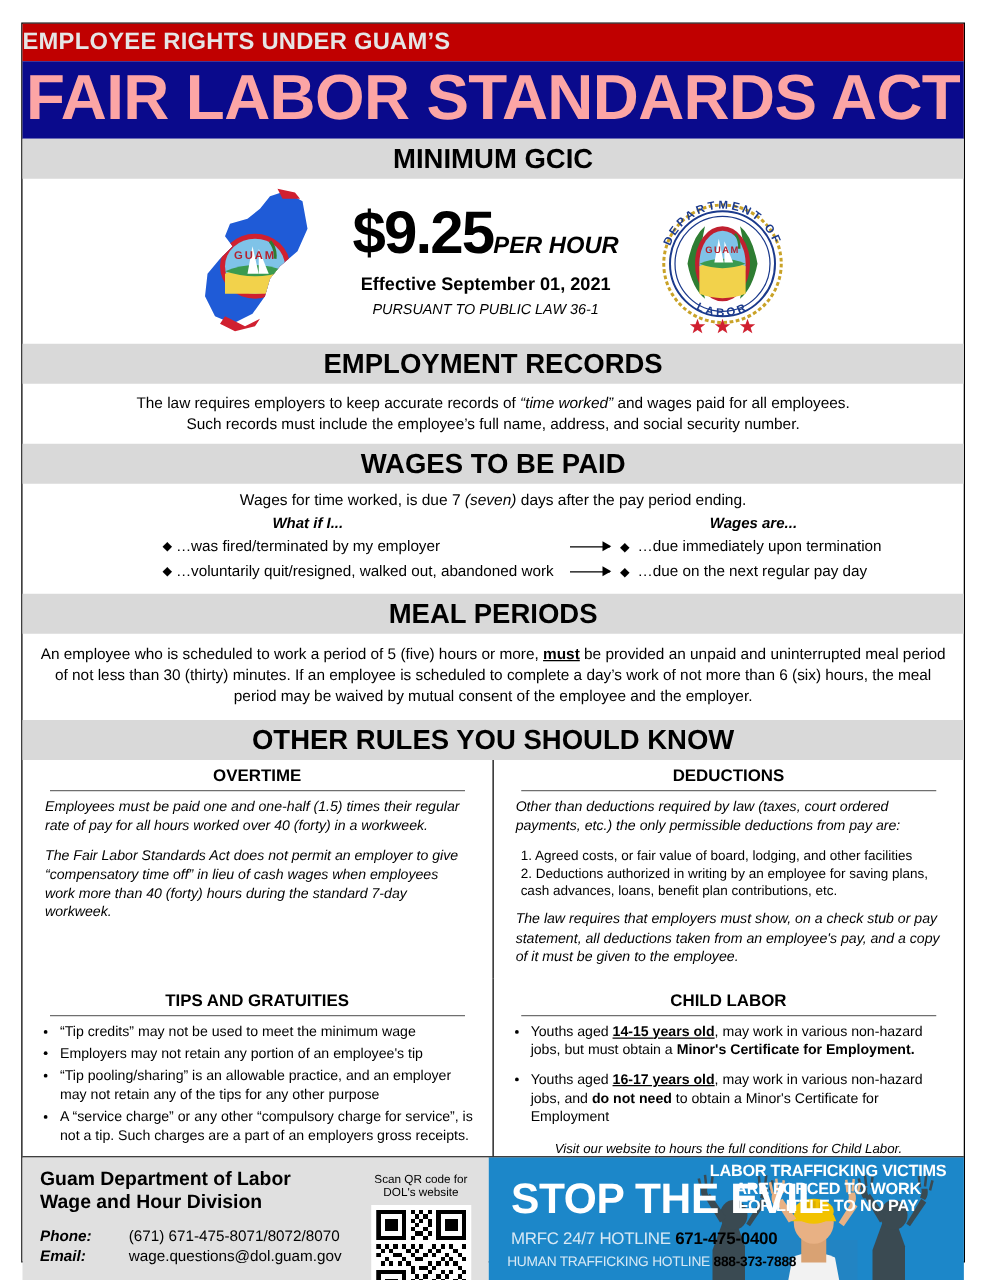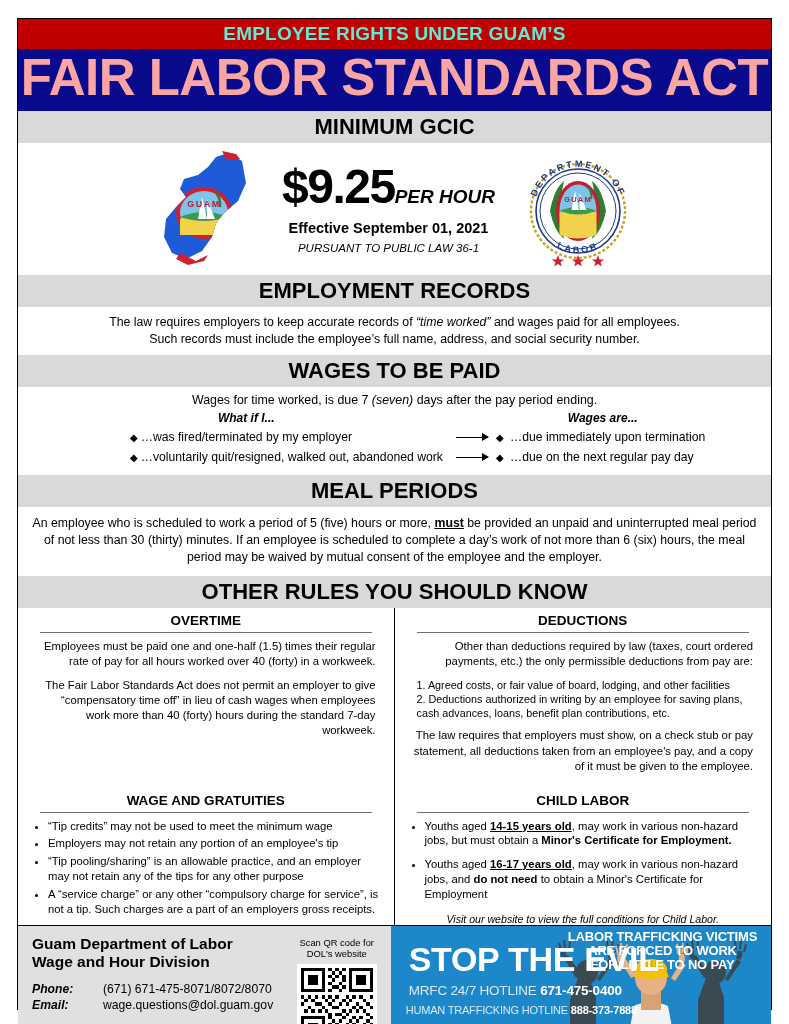--- a/index.html
+++ b/index.html
@@ -27,22 +27,21 @@
     height: 100%;
     box-sizing: border-box;
     display: flex;
     flex-direction: column;
     background: #fff;
   }
 
   
   .hdr-red {
     background: #C00000;
-    color: #5eead4;
-    text-align: center;
+    color: #e5e5e5;
     font-weight: bold;
     font-size: 19px;
     letter-spacing: .2px;
     padding: 5px 0 6px 0;
     line-height: 1;
   }
   .hdr-blue {
     background: #0A0A8C;
     color: #fca5a5;
     text-align: center;
@@ -176,22 +175,23 @@
     padding: 5px 0 4px 0;
   }
   .rule-sep {
     height: 1px;
     background: #6f6f6f;
     margin: 0 22px 6px 22px;
   }
   .col-txt {
     font-size: 11.3px;
     line-height: 1.33;
-    text-align: right;
+    text-align: left;
     padding: 0 18px;
+    font-style: italic;
   }
   .col-txt p { margin: 0 0 9px 0; }
   .num-list {
     text-align: left;
     font-size: 10.8px;
     line-height: 1.3;
     padding: 0 16px 0 22px;
     margin: 0 0 8px 0;
   }
   .bullets {
@@ -277,21 +277,21 @@
     letter-spacing: -0.2px;
     color: #d8e9f5;
   }
   .ste-line2 {
     position: absolute;
     left: 15px; top: 78px;
     font-size: 11px;
     letter-spacing: -0.2px;
     color: #d8e9f5;
   }
-  .ste-line1 b, .ste-line2 b { color: #ffffff; }
+  .ste-line1 b, .ste-line2 b { color: #000000; }
   .ste-slogan {
     position: absolute;
     right: 6px; top: 4px;
     text-align: center;
     font-weight: bold;
     font-size: 13px;
     line-height: 1.08;
     letter-spacing: -0.2px;
     width: 205px;
   }
@@ -446,37 +446,37 @@
         <div>2. Deductions authorized in writing by an employee for saving plans, cash advances, loans, benefit plan contributions, etc.</div>
       </div>
       <div class="col-txt">
         <p>The law requires that employers must show, on a check stub or pay statement, all deductions taken from an employee's pay, and a copy of it must be given to the employee.</p>
       </div>
     </div>
   </div>
 
   <div class="rules" style="flex:1 1 auto;">
     <div class="col left">
-      <div class="sub-head" style="padding-top:10px;">WAGE AND GRATUITIES</div>
+      <div class="sub-head" style="padding-top:10px;">TIPS AND GRATUITIES</div>
       <div class="rule-sep"></div>
       <ul class="bullets">
         <li>“Tip credits” may not be used to meet the minimum wage</li>
         <li>Employers may not retain any portion of an employee's tip</li>
         <li>“Tip pooling/sharing” is an allowable practice, and an employer may not retain any of the tips for any other purpose</li>
         <li>A “service charge” or any other “compulsory charge for service”, is not a tip. Such charges are a part of an employers gross receipts.</li>
       </ul>
     </div>
     <div class="col">
       <div class="sub-head" style="padding-top:10px;">CHILD LABOR</div>
       <div class="rule-sep"></div>
       <ul class="bullets spaced">
         <li><span>Youths aged </span><b><u>14-15 years old</u></b><span>, may work in various non-hazard jobs, but must obtain a </span><b>Minor's Certificate for Employment.</b></li>
         <li><span>Youths aged </span><b><u>16-17 years old</u></b><span>, may work in various non-hazard jobs, and </span><b>do not need</b><span> to obtain a Minor's Certificate for Employment</span></li>
       </ul>
-      <div class="note-italic">Visit our website to view the full conditions for Child Labor.</div>
+      <div class="note-italic">Visit our website to hours the full conditions for Child Labor.</div>
     </div>
   </div>
 
   <div class="footer">
     <div class="foot-left">
       <div class="foot-info">
         <div class="fi-title">Guam Department of Labor</div>
         <div class="fi-title">Wage and Hour Division</div>
         <div class="fi-contact">
           <div><span class="lbl">Phone:</span><span>(671)  671-475-8071/8072/8070</span></div>

